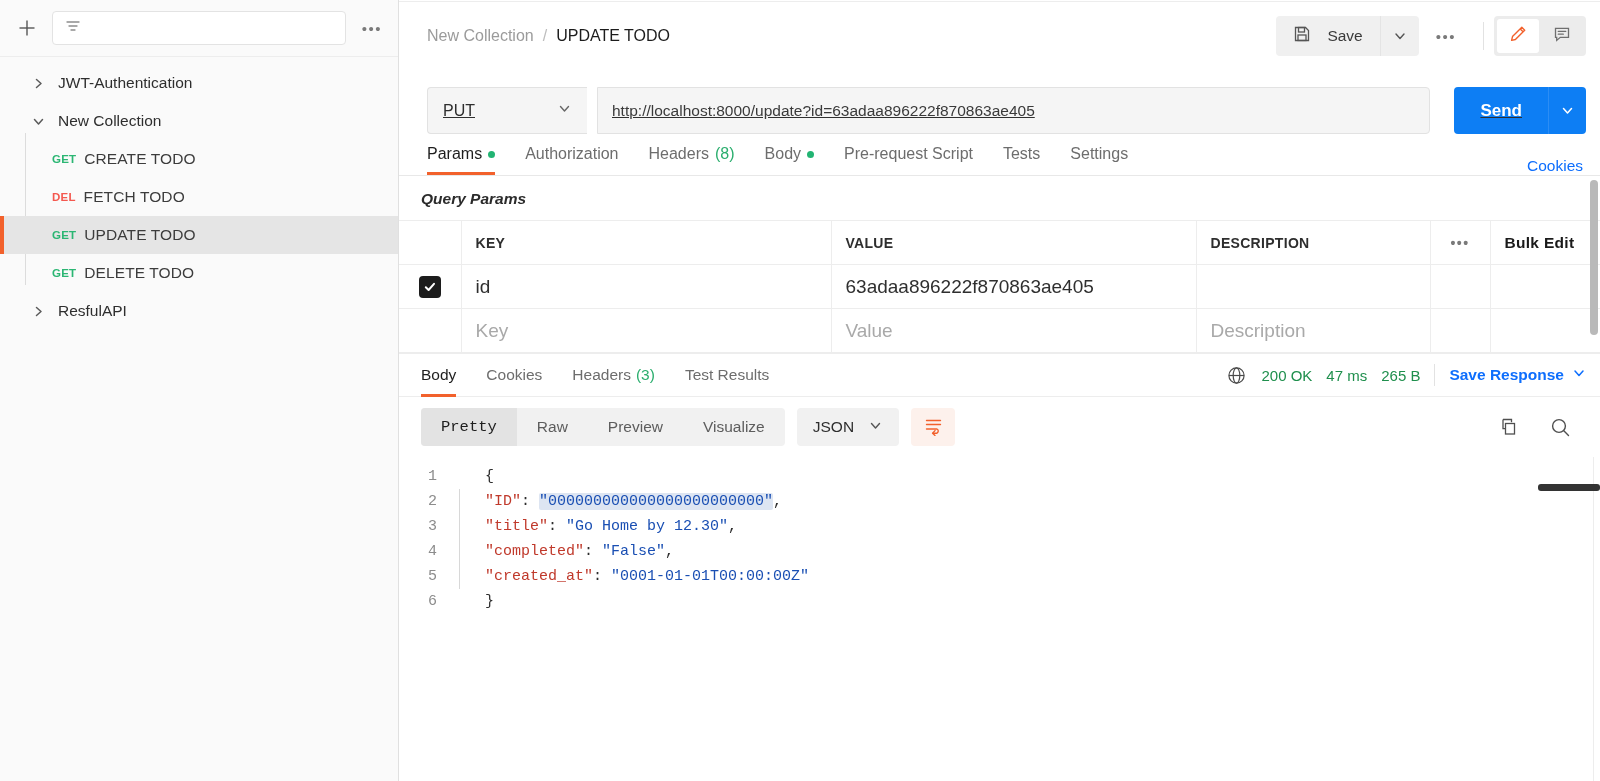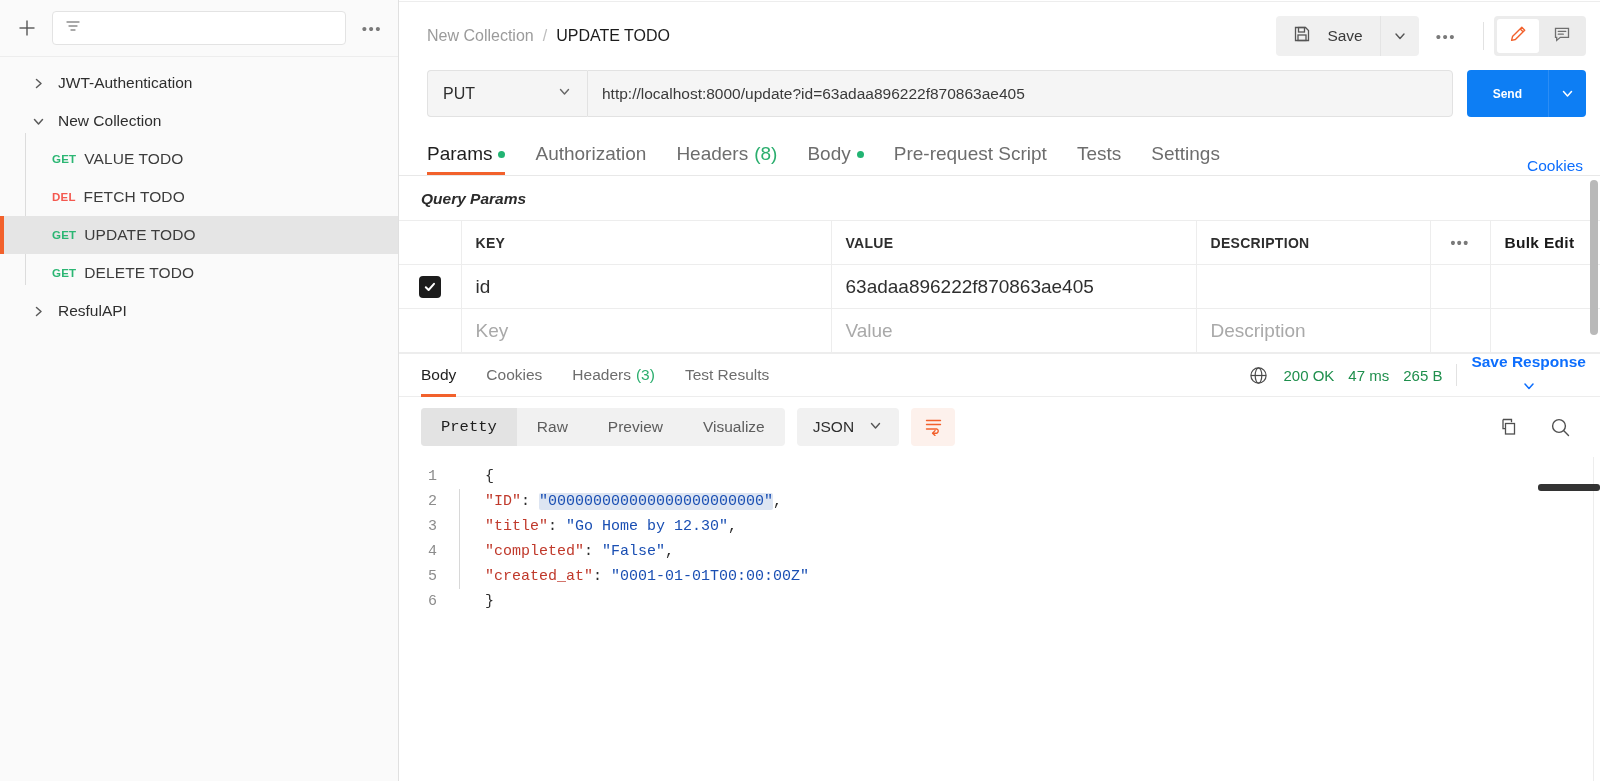--- a/index.html
+++ b/index.html
@@ -95,54 +95,54 @@
     justify-content: center; cursor: pointer; color: #555;
     border-left: 1px solid #e4e4e4;
   }
   .hdr-dots { color: #7a7a7a; letter-spacing: 1.5px; font-size: 15px; cursor: pointer; padding: 0 17px; }
   .hdr-divider { width: 1px; height: 28px; background: #e2e2e2; margin: 0 10px; }
   .icon-toggle-group { display: flex; align-items: stretch; height: 40px; background: #ececec; border-radius: 4px; padding: 3px; gap: 2px; }
   .icon-toggle { width: 42px; display: flex; align-items: center; justify-content: center; cursor: pointer; border-radius: 3px; }
   .icon-toggle.active { background: #fff; }
 
   
-  .urlbar { display: flex; align-items: flex-start; padding: 0 14px 0 28px; gap: 0; height: 64px; }
+  .urlbar { display: flex; align-items: flex-end; padding: 0 14px 0 28px; gap: 10px; height: 64px; text-decoration: underline; }
   .method-select {
     width: 160px; height: 47px; background: #f5f5f5;
     border: 1px solid #e2e2e2; border-right: none;
     border-radius: 4px 0 0 4px; display: flex; align-items: center;
     justify-content: space-between; padding: 0 15px; cursor: pointer;
     font-size: 16px; color: #2e2e2e;
   }
   .url-input {
     flex: 1 1 auto; height: 47px; background: #f5f5f5;
     border: 1px solid #e2e2e2; border-radius: 0 4px 4px 0;
     display: flex; align-items: center; padding: 0 14px;
     font-size: 15.5px; color: #3a3a3a; cursor: text; overflow: hidden; white-space: nowrap;
   }
   .send-group { display: flex; align-items: stretch; height: 47px; margin-left: 14px; border-radius: 4px; overflow: hidden; }
   .send-btn {
-    background: #0d7ef4; color: #fff; font-weight: bold; font-size: 12px;
+    background: #0d7ef4; color: #fff; font-weight: bold; font-size: 17px;
     padding: 0 26px; display: flex; align-items: center; cursor: pointer;
   }
   .send-caret {
     background: #0d7ef4; width: 38px; display: flex; align-items: center;
     justify-content: center; cursor: pointer; color: #fff;
     border-left: 1px solid #2b8df5;
   }
 
   
   .req-tabs {
     display: flex; align-items: flex-end; padding: 0 14px 0 28px;
     height: 42px; border-bottom: 1px solid #e8e8e8; gap: 0;
   }
   .rtab {
     position: relative; display: flex; align-items: center; gap: 6px;
     height: 42px; padding: 0 15px; cursor: pointer;
-    font-size: 19px; color: #6d6d6d;
+    font-size: 16px; color: #6d6d6d;
   }
   .rtab:first-child { padding-left: 0; }
   .rtab.active { color: #1e1e1e; }
   .rtab.active::after {
     content: ""; position: absolute; left: 0; right: 15px; bottom: 0;
     height: 3px; background: #f2612c;
   }
   .rtab.active:first-child::after { left: 0; right: 15px; }
   .dot-green { width: 7px; height: 7px; border-radius: 50%; background: #22b473; display: inline-block; }
   .count-green { color: #2bae6e; }
@@ -189,21 +189,21 @@
   .resp-tab:first-child { padding-left: 0; }
   .resp-tab.active { color: #1e1e1e; }
   .resp-tab.active::after {
     content: ""; position: absolute; left: 0; right: 15px; bottom: 0;
     height: 3px; background: #f2612c;
   }
   .resp-status { margin-left: auto; display: flex; align-items: center; gap: 14px; font-size: 15px; }
   .globe-ic { color: #4a4a4a; display: flex; align-items: center; }
   .st-green { color: #1f8f4d; }
   .st-divider { width: 1px; height: 22px; background: #e2e2e2; }
-  .save-resp { color: #0d6efd; font-weight: bold; font-size: 15.5px; cursor: pointer; display: flex; align-items: center; gap: 8px; flex-direction: column; }
+  .save-resp { color: #0d6efd; font-weight: bold; font-size: 15.5px; cursor: pointer; display: flex; align-items: center; gap: 8px; }
 
   .fmt-bar { display: flex; align-items: center; padding: 11px 14px 11px 22px; gap: 12px; }
   .seg { display: flex; background: #f1f1f1; border-radius: 4px; height: 38px; overflow: hidden; }
   .seg-item {
     display: flex; align-items: center; padding: 0 20px; cursor: pointer;
     font-size: 15.5px; color: #5d5d5d;
   }
   .seg-item.active { background: #e3e3e3; color: #1e1e1e; font-family: Liberation Mono, monospace; }
   .json-select {
     display: flex; align-items: center; gap: 14px; height: 38px;
@@ -277,21 +277,21 @@
         <span class="chev">
           <svg width="13" height="13" viewBox="0 0 13 13" fill="none" stroke="#5a5a5a" stroke-width="1.5" stroke-linecap="round" stroke-linejoin="round">
               <polyline points="2.5,4.5 6.5,9 10.5,4.5"></polyline>
             </svg>
         </span>
         <span class="coll-name">New Collection</span>
       </div>
 
       <div class="req-row">
         <span class="method m-get">GET</span>
-        <span class="req-label">VALUE TODO</span>
+        <span class="req-label">CREATE TODO</span>
       </div>
       <div class="req-row">
         <span class="method m-del">DEL</span>
         <span class="req-label">FETCH TODO</span>
       </div>
       <div class="req-row selected">
         <span class="method m-get">GET</span>
         <span class="req-label">UPDATE TODO</span>
       </div>
       <div class="req-row">

